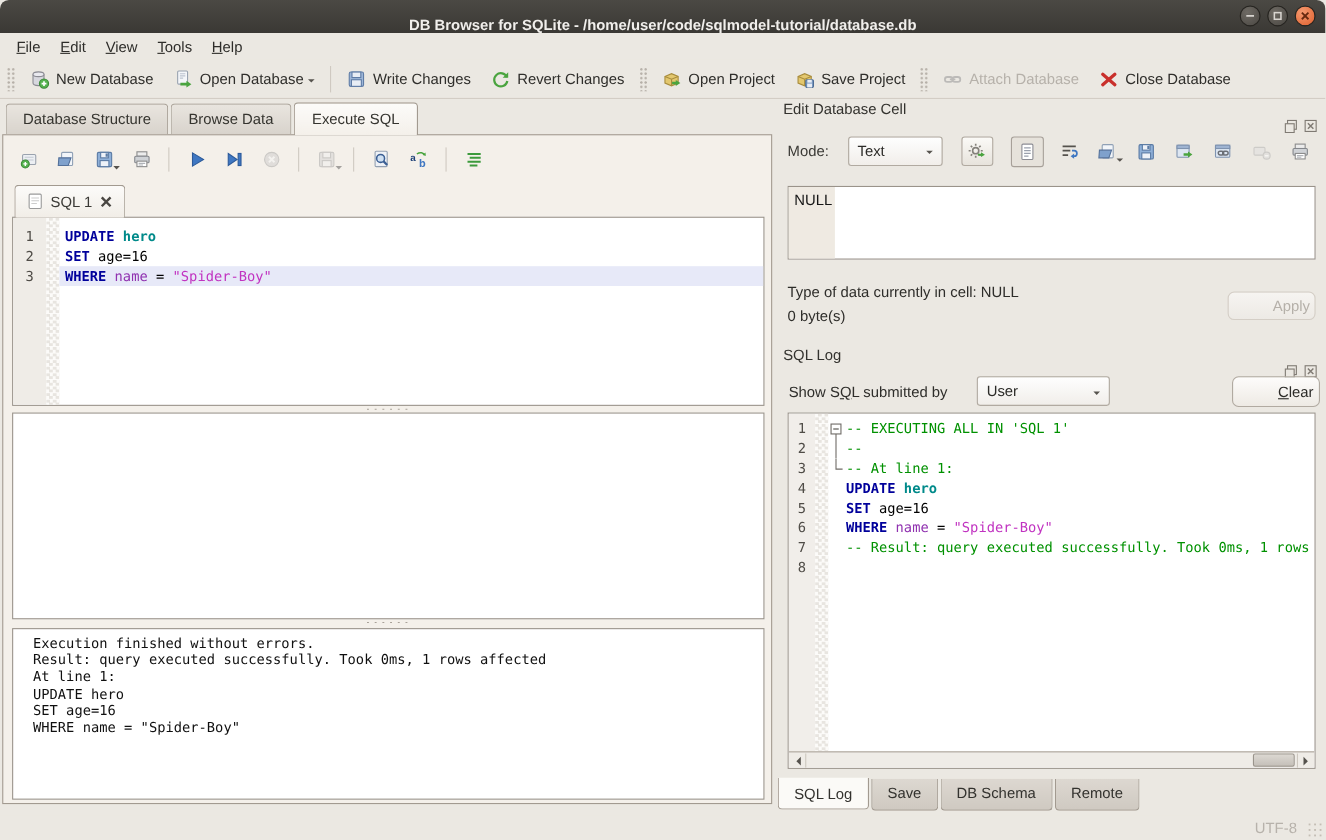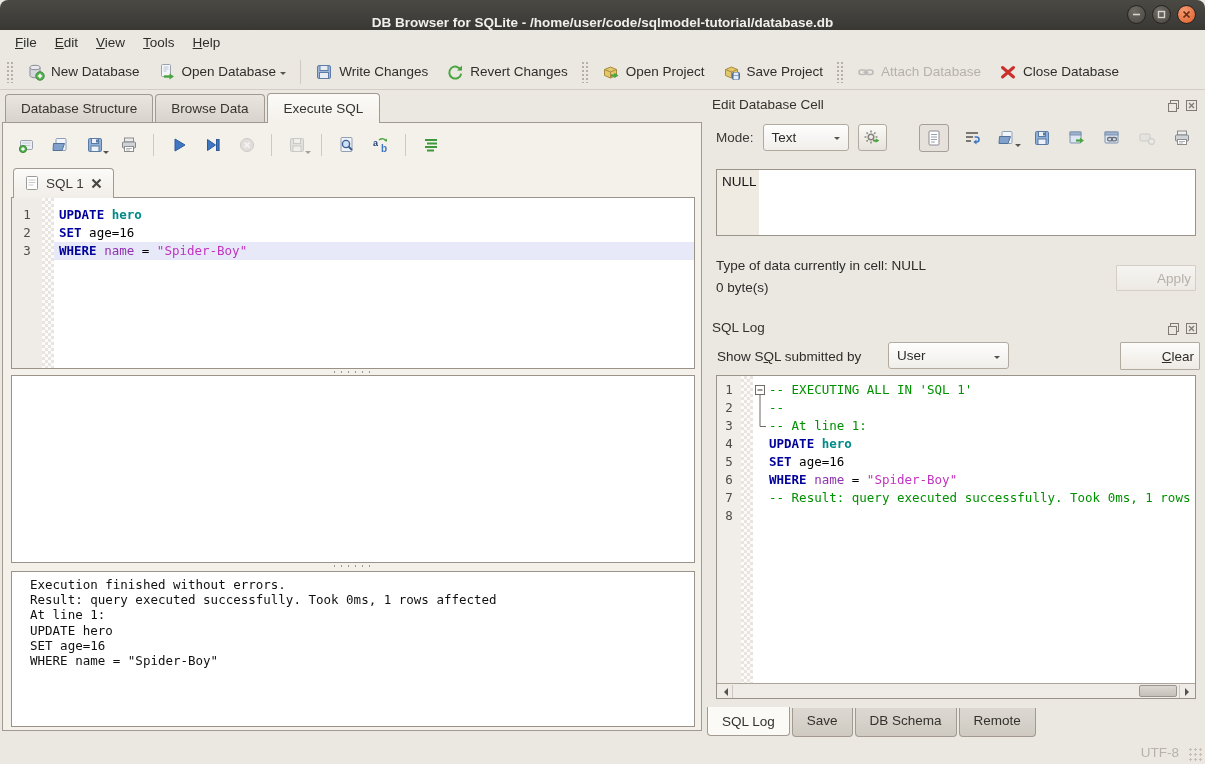--- a/index.html
+++ b/index.html
@@ -82,45 +82,45 @@
   .tok.idn{color:var(--idn);}
   .tok.str{color:var(--str);}
   .tok.cmt{color:var(--cmt);}
 
   .vsplit{position:absolute;left:8px;width:684px;height:6px;display:flex;align-items:center;justify-content:center;}
   .vsplit span{width:44px;height:4px;
     background-image:radial-gradient(#9e978e 1px,transparent 1.2px);background-size:7px 4px;}
 
   
   .right{position:absolute;left:703px;top:90px;width:502px;height:651px;}
-  .dock-header{position:absolute;left:9px;right:7px;height:20px;display:flex;align-items:flex-end;}
+  .dock-header{position:absolute;left:9px;right:7px;height:20px;display:flex;align-items:flex-start;flex-direction:column;}
   .dock-title{font-size:13.5px;color:#33322e;}
   .dock-btns{margin-left:auto;display:flex;gap:4px;}
   .dock-btn{width:14px;height:14px;display:flex;align-items:center;justify-content:center;}
 
-  .mode-row{position:absolute;top:33px;left:13px;height:28px;display:flex;align-items:center;gap:9px;}
+  .mode-row{position:absolute;top:33px;left:13px;height:28px;display:flex;align-items:center;gap:17px;}
   .combo{height:27px;display:flex;align-items:center;justify-content:space-between;gap:8px;padding:0 8px;
     background:linear-gradient(#fefefe,#f1eeea);border:1px solid #b1aaa1;border-radius:3px;color:#2c2b28;}
   .combo .caret{margin:6px 0 0 0;}
   .sq-btn{width:29px;height:27px;border:1px solid #b1aaa1;border-radius:3px;
     background:linear-gradient(#fbfaf7,#e7e3dc);display:flex;align-items:center;justify-content:center;}
 
   .cell-toolbar{position:absolute;top:34px;right:11px;display:flex;gap:11px;align-items:center;}
   .ct-btn{width:24px;height:24px;display:flex;align-items:center;justify-content:center;position:relative;border-radius:3px;}
   .ct-btn.pressed{border:1px solid #a7a099;background:#e6e2db;width:30px;height:28px;}
   .ct-btn.disabled{opacity:.5;filter:grayscale(.9);}
   .ct-btn .caret{position:absolute;right:-2px;bottom:0;margin:0;}
 
   .cell-frame{position:absolute;top:79px;left:13px;right:9px;height:67px;border:1px solid var(--bord);background:#fff;}
   .cell-frame::before{content:"";position:absolute;left:0;top:0;bottom:0;width:42px;background:#efeae2;}
   .cell-null{position:absolute;left:5px;top:4px;color:#161616;font-size:13.5px;}
 
   .type-label{position:absolute;left:13px;top:168px;color:#2e2d2a;}
   .size-label{position:absolute;left:13px;top:190px;color:#2e2d2a;}
-  .btn{display:flex;align-items:center;justify-content:center;border-radius:1px;
+  .btn{display:flex;align-items:center;justify-content:center;border-radius:6px;
     background:linear-gradient(#fdfcfb,#eeeae4);border:1px solid #b1aaa1;color:#2c2b28;padding-left:36px;}
   .apply-btn{position:absolute;right:9px;top:175px;width:80px;height:26px;
     background:linear-gradient(#f6f4f1,#edeae5);border:1px solid #d4cec6;color:#b5b0a9;}
 
   .log-controls{position:absolute;top:252px;left:13px;right:5px;height:29px;}
   .filter-label{position:absolute;left:1px;top:7px;color:#2e2d2a;}
   .filter-combo{position:absolute;left:172px;top:0;width:121px;}
   .clear-btn{position:absolute;right:0;top:0;width:80px;height:28px;}
 
   .log-frame{position:absolute;top:285px;left:13px;right:9px;height:324px;border:1px solid var(--bord);

